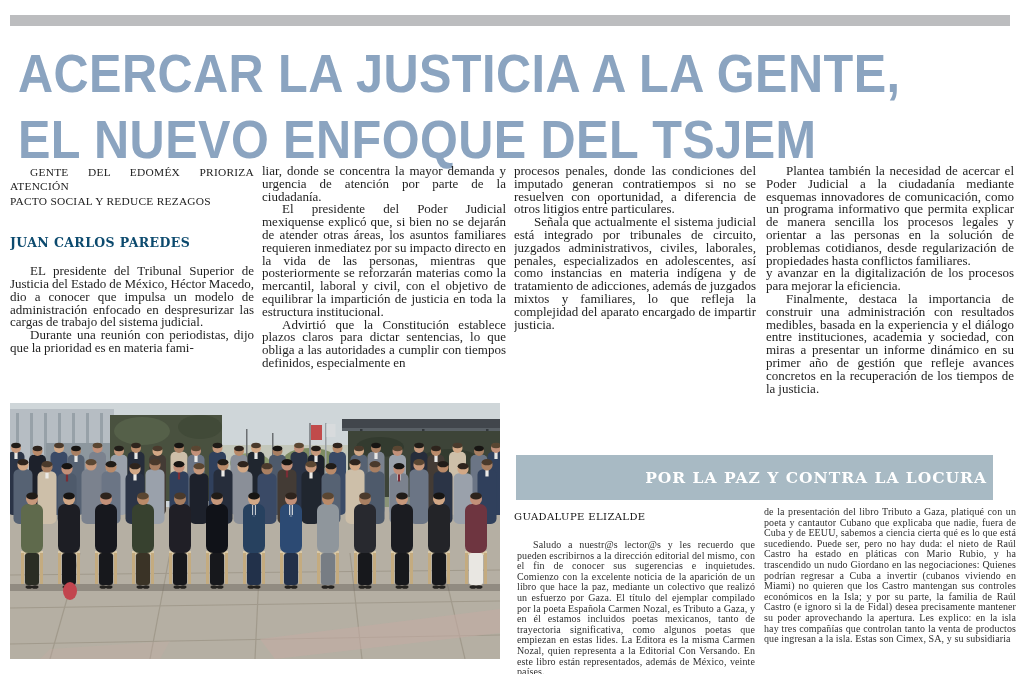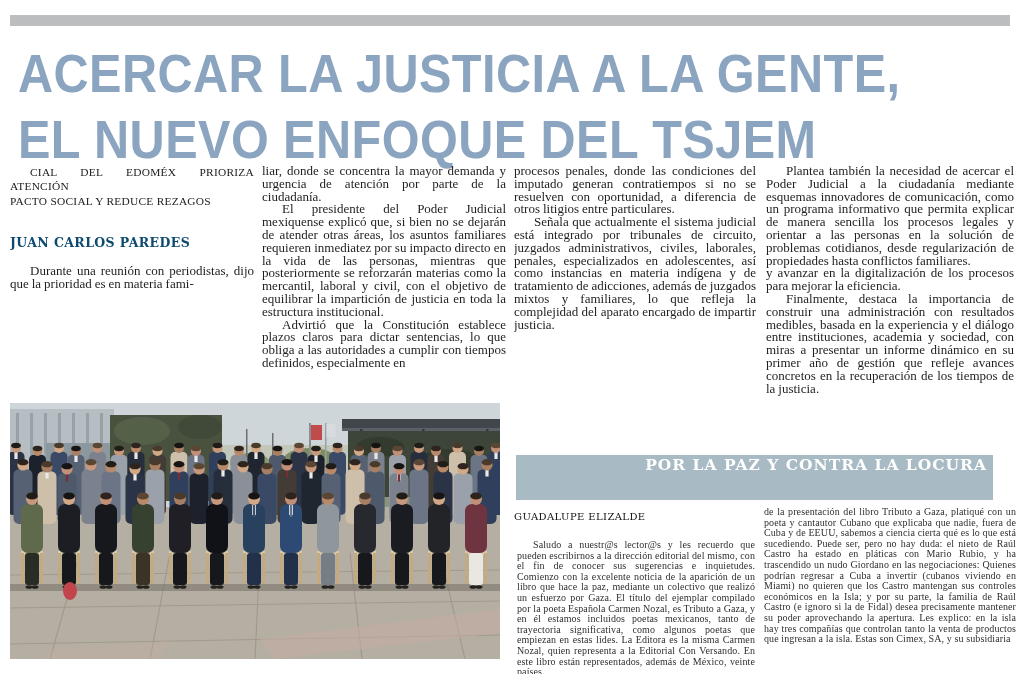--- a/index.html
+++ b/index.html
@@ -33,21 +33,21 @@
     margin-top:27px;font-size:12.5px;font-weight:700;letter-spacing:.4px;
     font-family:"DejaVu Serif", serif;color:#0c4a6e;
   }
   .bp{font-size:13px;line-height:12.8px;text-align:justify;margin:0;word-spacing:-.3px}
   .bp.ind{text-indent:20px}
   .a1c1 .bp:first-of-type{margin-top:15px}
   .photo{position:absolute;left:10px;top:403px}
   .section-bar{
     position:absolute;left:516px;top:455px;width:477px;height:45px;
     background:var(--section-bar,#a8bac4);
-    display:flex;justify-content:flex-end;
+    display:flex;align-items:center;justify-content:flex-end;
     padding-right:6px;box-sizing:border-box;
   }
   .section-title{
     color:var(--section-title-text,#fff);font-weight:700;font-size:15.5px;
     letter-spacing:1px;font-family:"DejaVu Serif", serif;
   }
   .byline2{
     position:absolute;left:514px;top:511px;font-size:10px;font-weight:400;
     letter-spacing:.4px;font-family:"DejaVu Serif", serif;color:#111;
   }
@@ -62,24 +62,25 @@
 
 <div class="top-bar"></div>
 
 <h1 class="headline">
   <span class="hl-line">ACERCAR LA JUSTICIA A LA GENTE,</span>
   <span class="hl-line">EL NUEVO ENFOQUE DEL TSJEM</span>
 </h1>
 
 <div class="col a1c1">
   <div class="deck">
-    <div class="deck-line">CIAL DEL EDOMÉX PRIORIZA ATENCIÓN</div>
+    <div class="deck-line">GENTE DEL EDOMÉX PRIORIZA ATENCIÓN</div>
     <div class="deck-line">PACTO SOCIAL Y REDUCE REZAGOS</div>
   </div>
   <div class="byline">JUAN CARLOS PAREDES</div>
+  <p class="bp ind">EL presidente del Tribunal Superior de Justicia del Estado de México, Héctor Macedo, dio a conocer que impulsa un modelo de administración enfocado en despresurizar las cargas de trabajo del sistema judicial.</p>
   <p class="bp ind">Durante una reunión con periodistas, dijo que la prioridad es en materia fami-</p>
 </div>
 
 <div class="col a1c2">
   <p class="bp">liar, donde se concentra la mayor demanda y urgencia de atención por parte de la ciudadanía.</p>
   <p class="bp ind">El presidente del Poder Judicial mexiquense explicó que, si bien no se dejarán de atender otras áreas, los asuntos familiares requieren inmediatez por su impacto directo en la vida de las personas, mientras que posteriormente se reforzarán materias como la mercantil, laboral y civil, con el objetivo de equilibrar la impartición de justicia en toda la estructura institucional.</p>
   <p class="bp ind">Advirtió que la Constitución establece plazos claros para dictar sentencias, lo que obliga a las autoridades a cumplir con tiempos definidos, especialmente en</p>
 </div>
 
 <div class="col a1c3">

